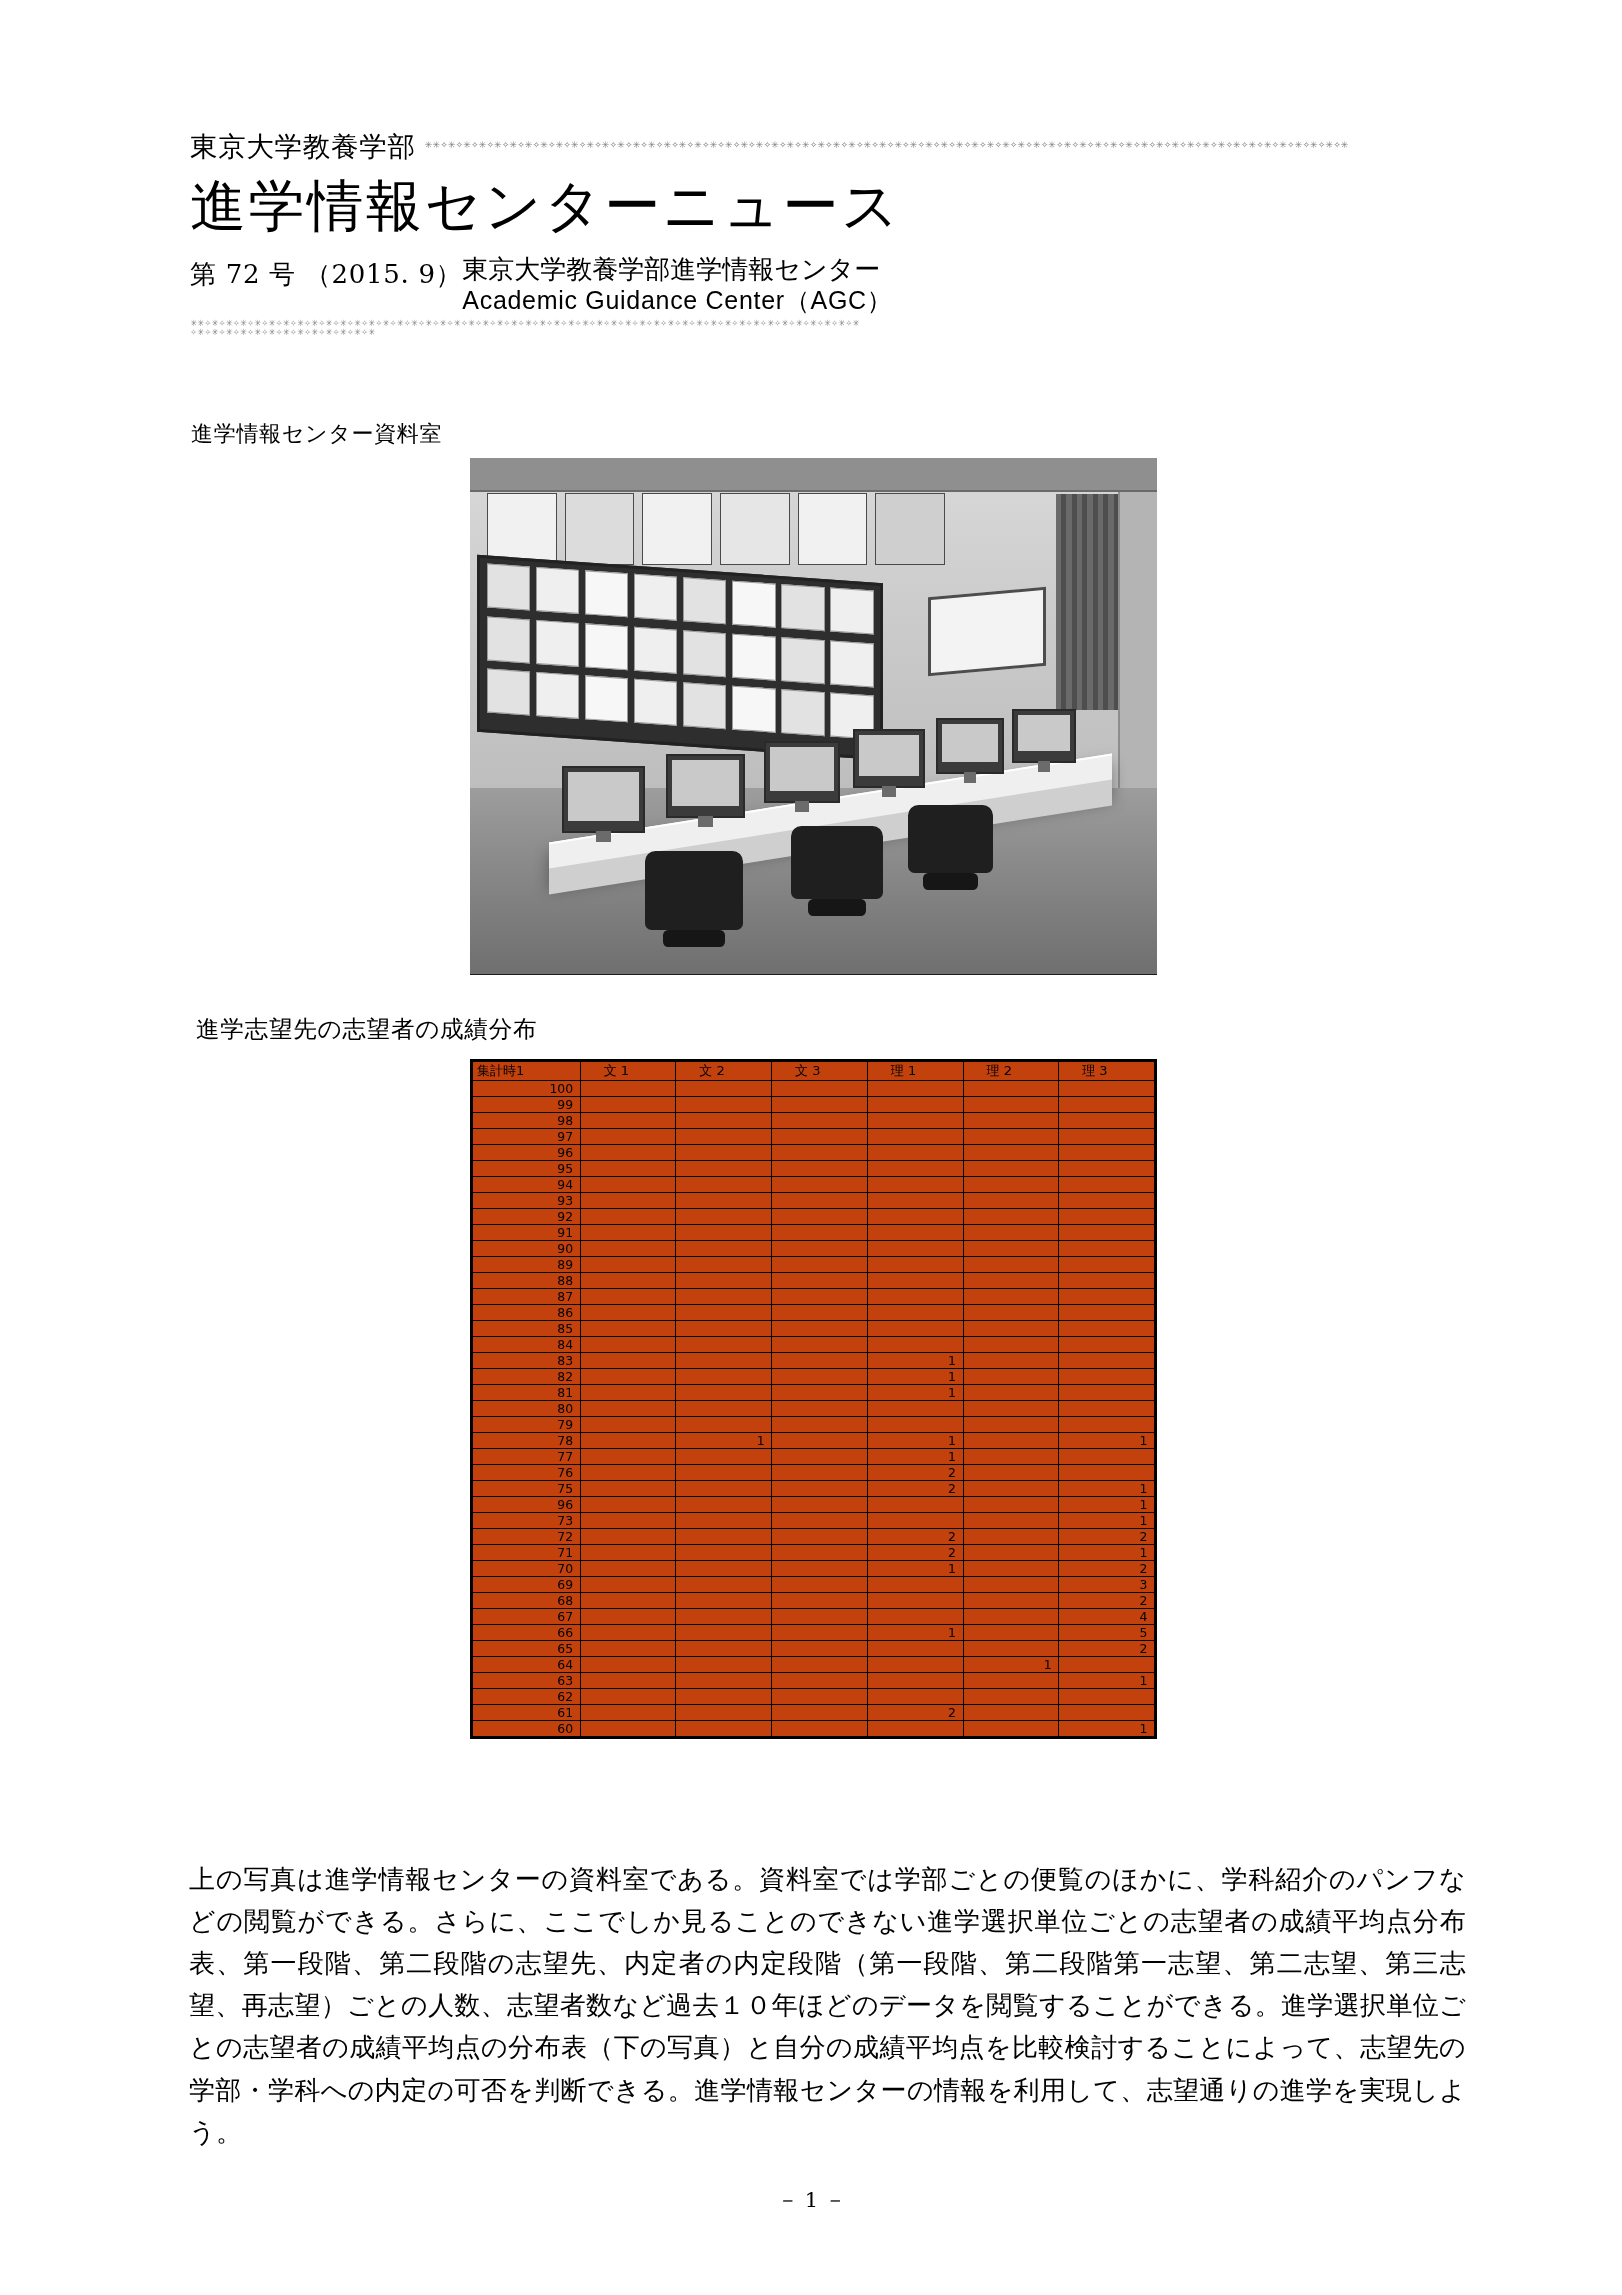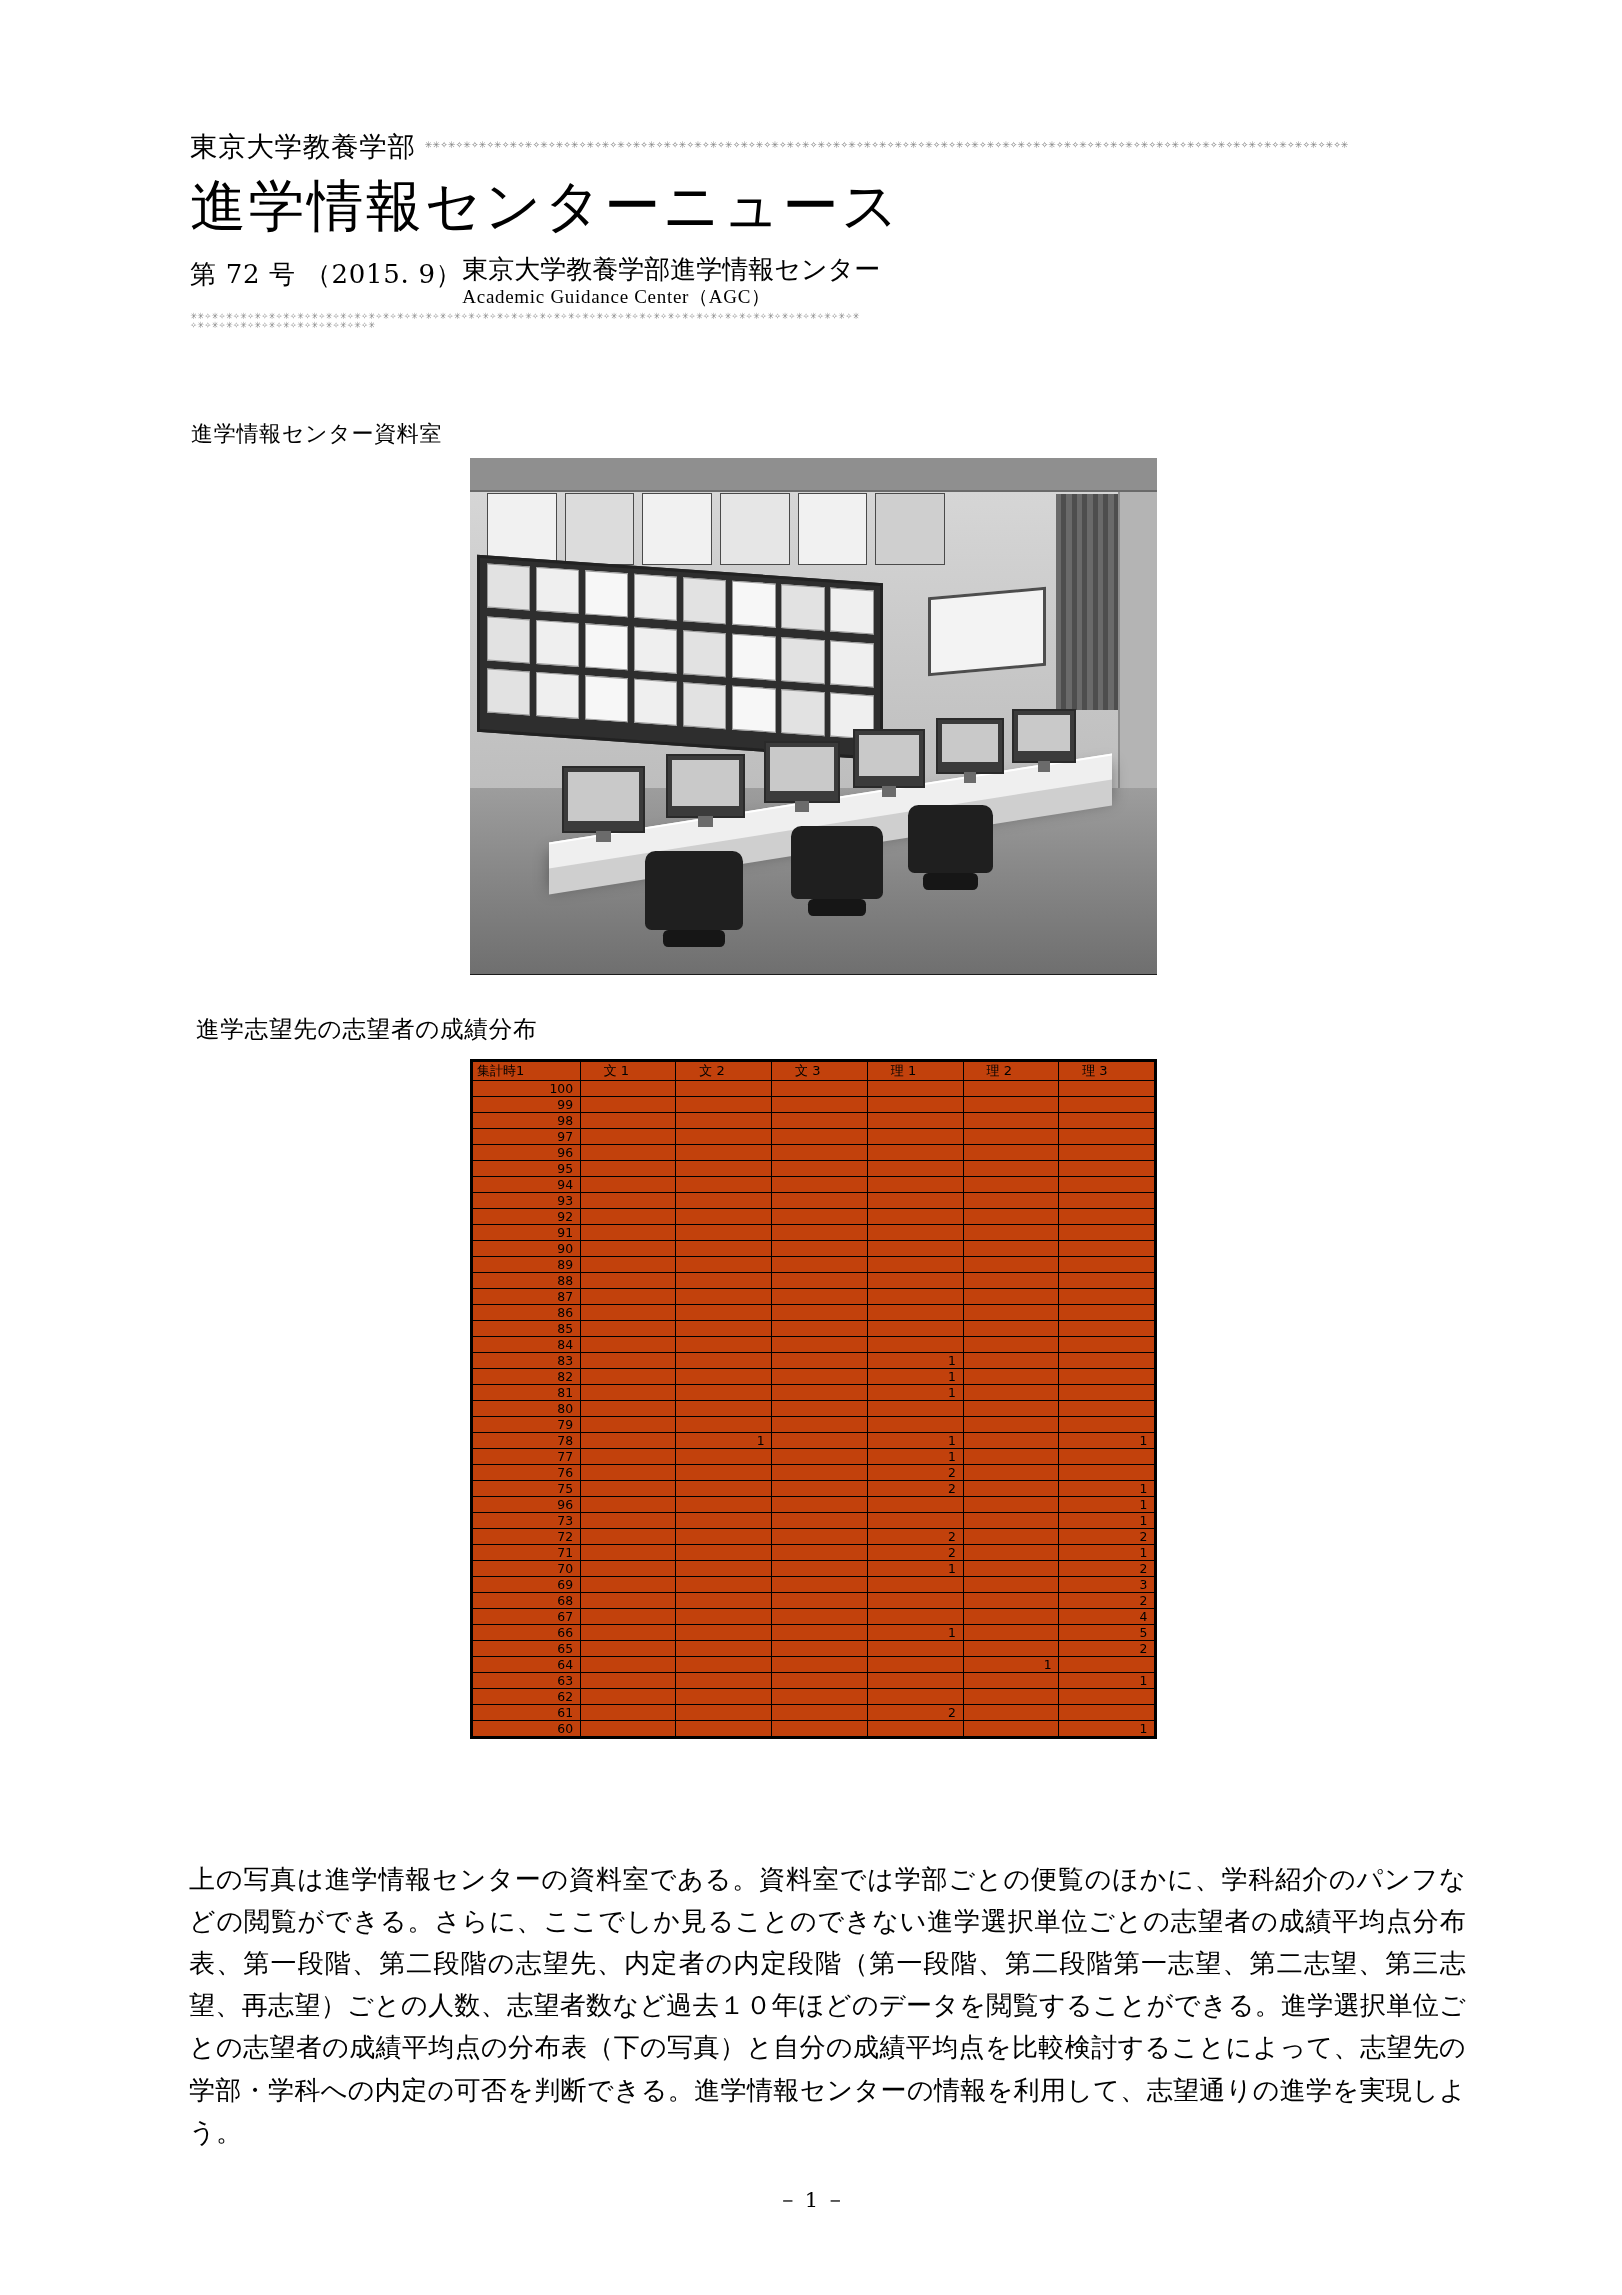--- a/index.html
+++ b/index.html
@@ -83,22 +83,22 @@
     padding-right: 19.6px;
   }
   .agc-jp {
     font-family: "DejaVu Sans", "Liberation Sans", sans-serif;
     font-size: 26px;
     letter-spacing: 0px;
     white-space: nowrap;
     line-height: 1.25;
   }
   .agc-en {
-    font-family: Liberation Serif, serif;
-    font-size: 19px;
+    font-family: Liberation Sans, sans-serif;
+    font-size: 25px;
     letter-spacing: 0.7px;
     white-space: nowrap;
     line-height: 1.25;
   }
   .orn-rule2 {
     margin-top: 2.6px;
     width: 674px;
     height: 17px;
     overflow: hidden;
     font-family: "DejaVu Sans", sans-serif;

